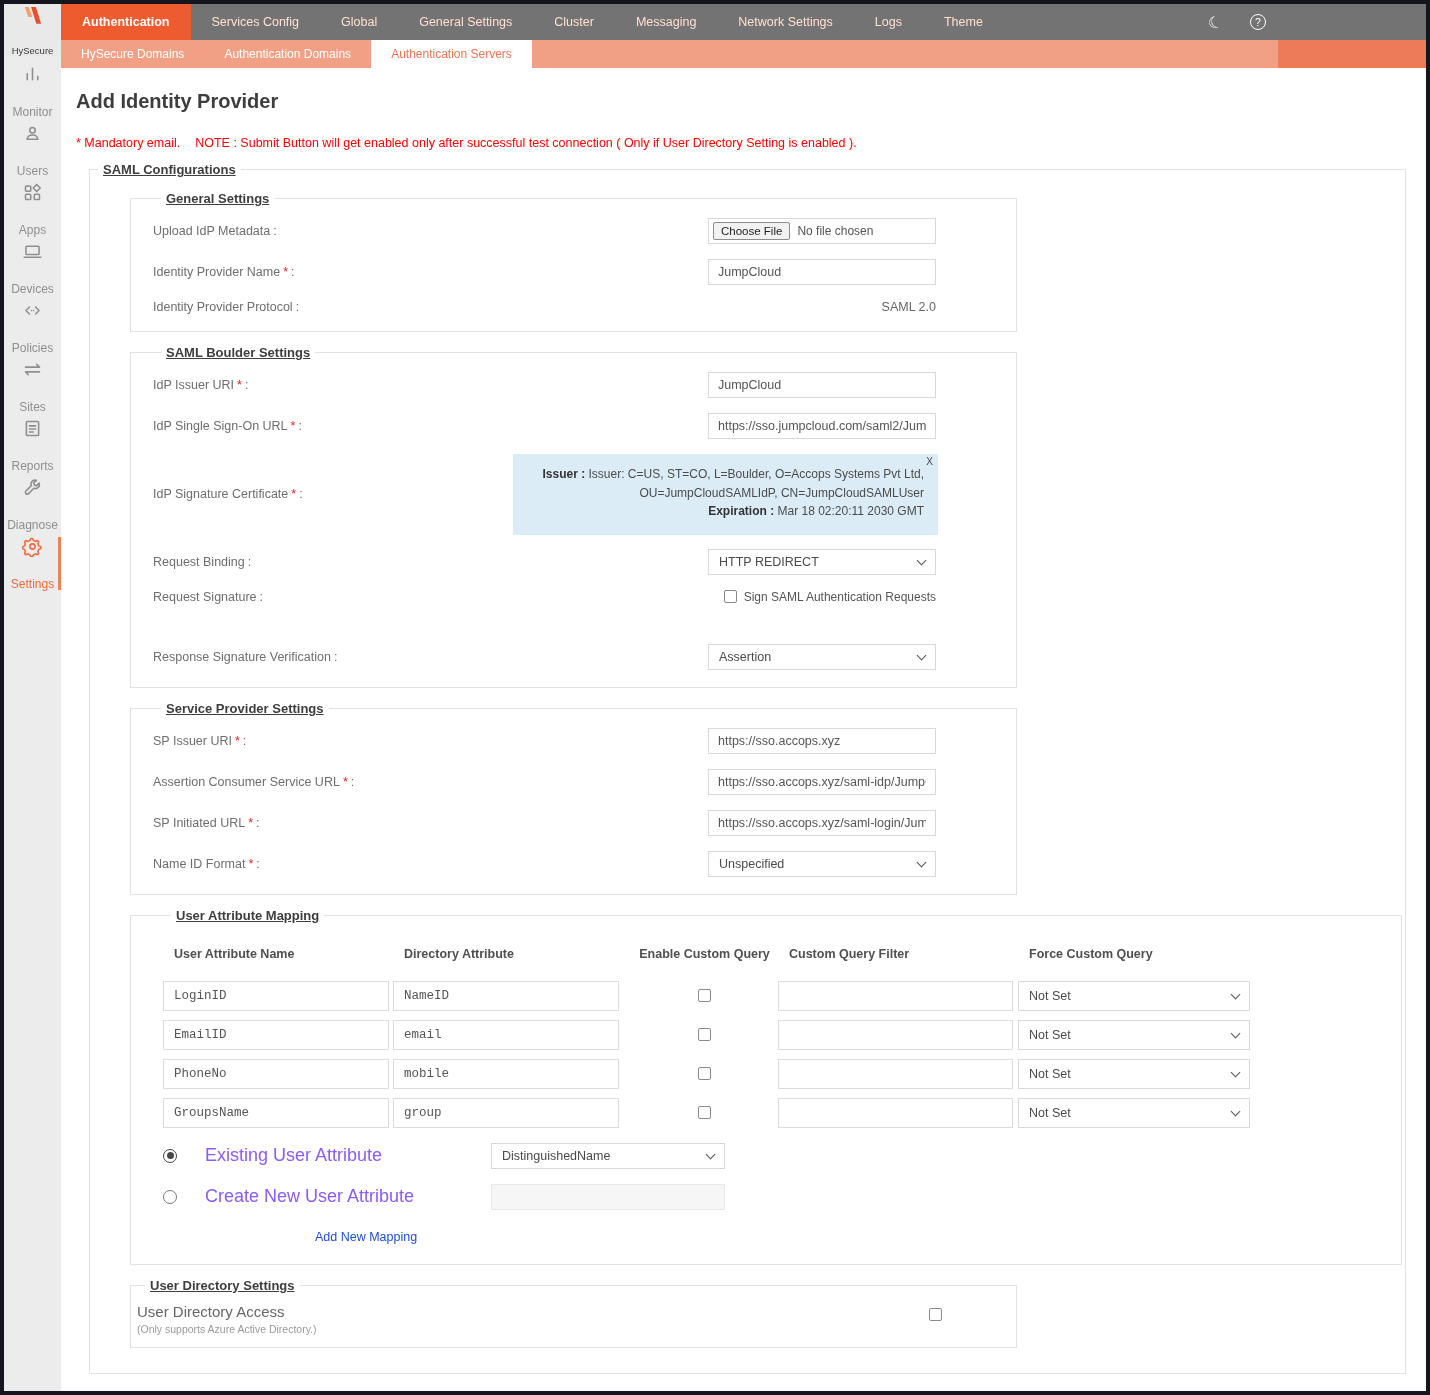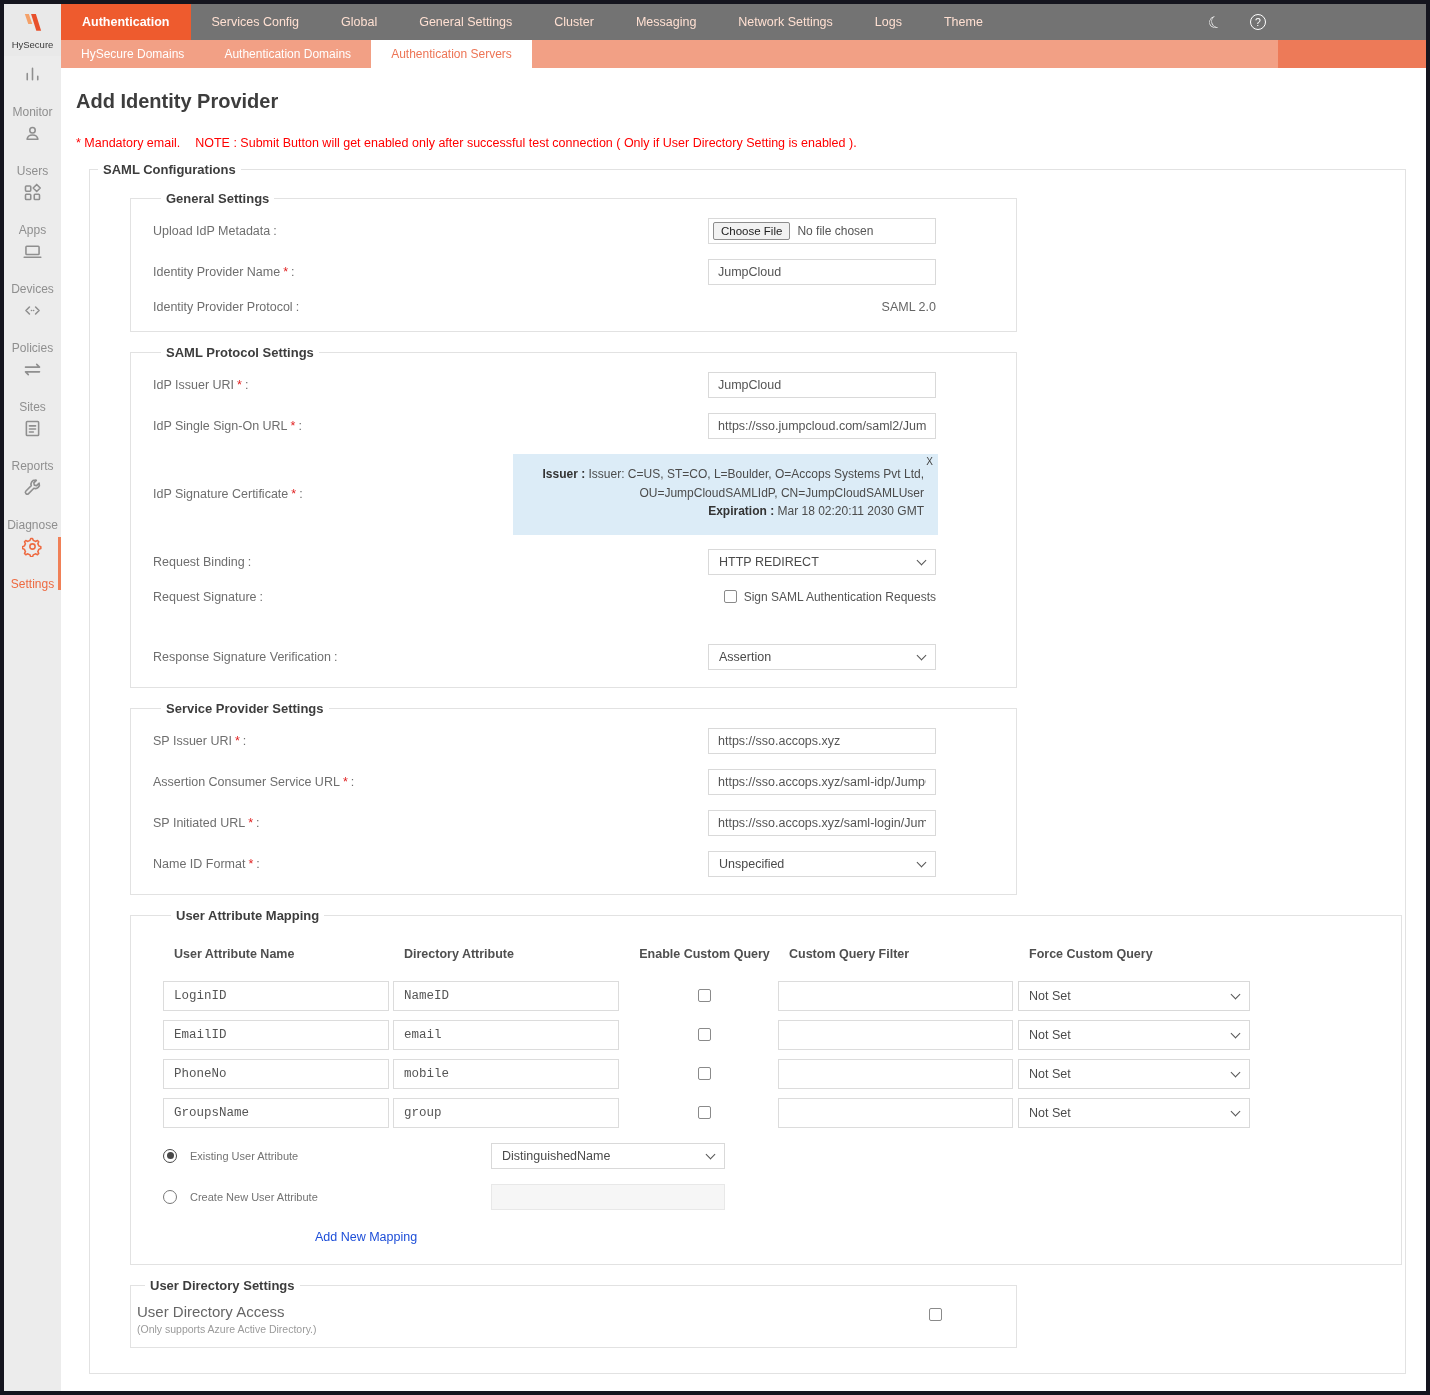--- a/index.html
+++ b/index.html
@@ -1,20 +1,20 @@
 <!DOCTYPE html>
 <html><head>
 <meta charset="utf-8">
 <style>
   *{margin:0;padding:0;box-sizing:border-box}
   body{width:1430px;height:1395px;font-family:"Liberation Sans",sans-serif;background:#fff}
   .frame{width:1430px;height:1395px;border:4px solid #15151e;display:flex;overflow:hidden;background:#fff}
   
   .sidebar{width:57px;background:#ececec;display:flex;flex-direction:column;align-items:center;flex-shrink:0}
-  .logo-block{width:100%;height:52px;display:flex;flex-direction:column;align-items:center;justify-content:center;background:#e9e9e9;cursor:pointer}
+  .logo-block{width:100%;height:52px;display:flex;flex-direction:column;align-items:center;justify-content:space-between;background:#e9e9e9;cursor:pointer}
   .logo-text{font-size:9.5px;color:#3a3a3a;margin-top:1px}
   .side-items{width:100%;display:flex;flex-direction:column;margin-top:6px}
   .side-item{width:100%;height:59px;display:flex;flex-direction:column;align-items:center;justify-content:center;gap:20px;color:#8f8f8f;position:relative;cursor:pointer}
   .side-item .lab{font-size:12px}
   .side-item svg{display:block}
   .side-item.active{color:#ee6a41}
   .side-item.active::after{content:"";position:absolute;right:0;top:3px;bottom:3px;width:3px;background:#f08057}
   
   .main{flex:1;display:flex;flex-direction:column;min-width:0}
   .nav1{height:36px;background:#737373;display:flex;align-items:stretch}
@@ -26,21 +26,21 @@
   .nav2{height:28px;background:#ed7a58;display:flex}
   .nav2-strip{width:1217px;background:#f2a085;display:flex;align-items:stretch}
   .sub-tab{padding:0 20px;display:flex;align-items:center;font-size:12px;color:#fff;cursor:pointer;white-space:nowrap}
   .sub-tab.active{background:#fff;color:#ed7556}
   
   .content{flex:1;background:#fff;padding:22px 15px 0;overflow:hidden}
   h1{font-size:20px;color:#3d3d3d;font-weight:bold}
   .note{margin-top:23px;font-size:12.5px;color:#f00}
   .note .note2{margin-left:15px}
   fieldset{border:1px solid #e2e2e2}
-  legend{font-size:13px;font-weight:bold;color:#3d3d3d;margin-left:8px;padding:0 5px}
+  legend{font-size:13px;font-weight:bold;color:#3d3d3d;text-decoration:underline;margin-left:8px;padding:0 5px}
   .main-fs{margin:12px 5px 0 13px;padding:2px 0 12px}
   .sub-fs{margin:12px 0 13px 40px;padding:12px 22px 2px;width:887px}
   
   .form-row{display:flex;align-items:center;margin-bottom:15px}
   .form-row.gap-after{margin-bottom:40px}
   .form-label{width:555px;flex-shrink:0;font-size:12.5px;color:#6e6e6e}
   .req{color:#e02020;margin-left:3px}
   .colon{margin-left:3px}
   .txt{width:228px;height:26px;border:1px solid #d9d9d9;font-size:12.5px;color:#555;padding:0 9px;font-family:inherit;background:#fff}
   .ctrl-static{width:228px;text-align:right;font-size:12.5px;color:#666}
@@ -65,21 +65,21 @@
   .map-head{font-size:12.5px;font-weight:600;color:#4f4f4f;padding-left:11px}
   .map-head.center{text-align:center;padding-left:0}
   .map-row{margin-bottom:9px}
   .map-txt{height:30px;border:1px solid #dcdcdc;padding:0 10px;font-size:12.5px;color:#555;font-family:Liberation Mono, monospace;width:226px;background:#fff}
   .map-txt.w235{width:235px}
   .map-center{display:flex;justify-content:center}
   .sel30{height:30px}
   .w232{width:232px}
   .w234{width:234px}
   .attr-row{display:flex;align-items:center;margin-top:15px}
-  .attr-zone{display:flex;align-items:center;gap:13px;width:328px;font-size:11px;color:#737373}
+  .attr-zone{display:flex;align-items:center;gap:28px;width:328px;font-size:18px;color:#8b5cf6}
   .radio{width:14px;height:14px;border:1px solid #787878;border-radius:50%;background:#fff;display:inline-block;position:relative;flex-shrink:0;cursor:pointer}
   .radio.on{border-color:#474747}
   .radio.on::after{content:"";position:absolute;inset:2.5px;background:#474747;border-radius:50%}
   .dis-input{width:234px;height:26px;background:#f6f6f6;border:1px solid #e8e8e8}
   .add-link{display:inline-block;color:#1d4ed8;font-size:12.5px;margin:20px 0 6px 152px;cursor:pointer}
   
   .dir-fs{padding:4px 6px 12px}
   .dir-row{display:flex;align-items:flex-start;padding-top:6px}
   .dir-label{font-size:15px;color:#666}
   .dir-sub{font-size:10.5px;color:#9a9a9a;margin-top:3px}
@@ -234,21 +234,21 @@
                 <input class="txt" value="JumpCloud" style="">
               </div>
               <div class="form-row">
                 <div class="form-label"><span>Identity Provider Protocol</span><span class="colon">:</span></div>
                 <div class="ctrl-static">SAML 2.0</div>
               </div>
             </div>
         </fieldset>
 
         <fieldset class="sub-fs">
-          <legend>SAML Protocol Settings</legend>
+          <legend>SAML Boulder Settings</legend>
           <div>
               <div class="form-row">
                 <div class="form-label"><span>IdP Issuer URI</span><span class="req">*</span><span class="colon">:</span></div>
                 <input class="txt" value="JumpCloud" style="">
               </div>
               <div class="form-row">
                 <div class="form-label"><span>IdP Single Sign-On URL</span><span class="req">*</span><span class="colon">:</span></div>
                 <input class="txt" value="https://sso.jumpcloud.com/saml2/JumpCloud" style="">
               </div>
               <div class="form-row cert-row">

